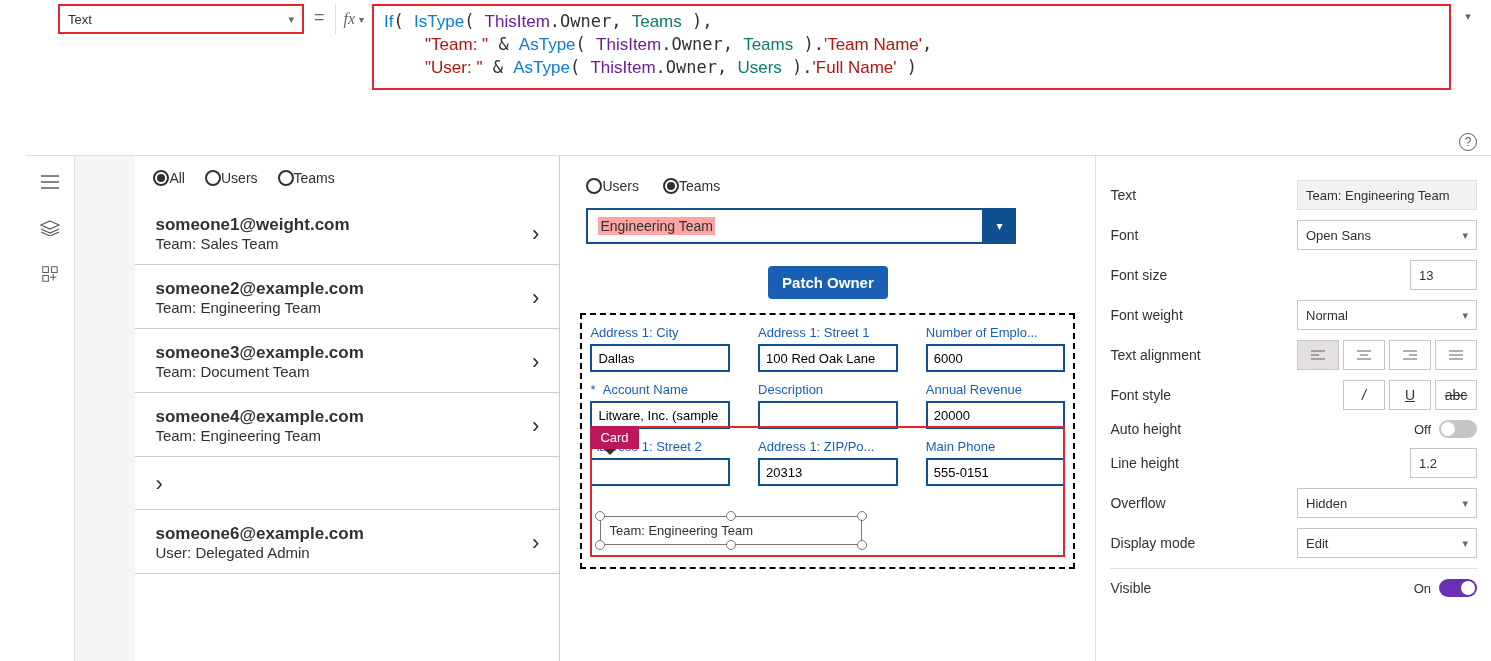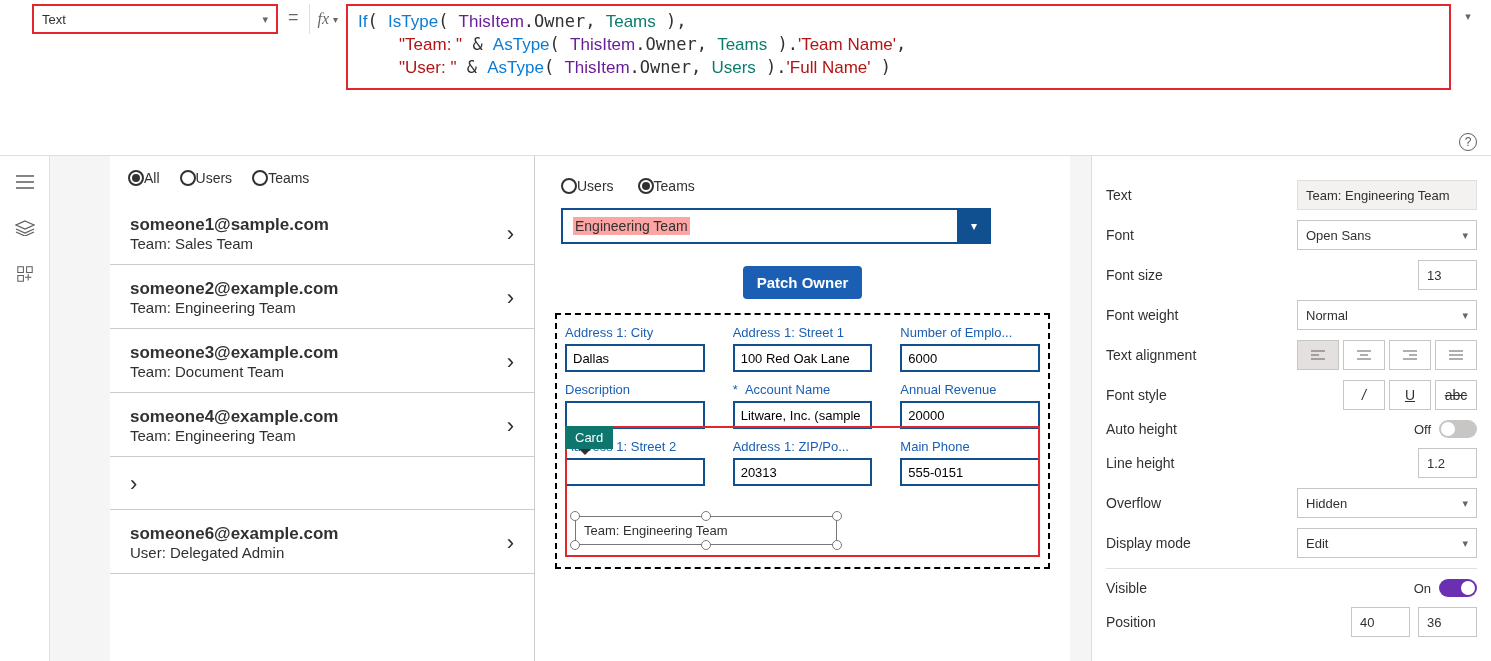--- a/index.html
+++ b/index.html
@@ -1,18 +1,18 @@
 <!DOCTYPE html>
 <html><head>
 <meta charset="utf-8">
 <style>
 * { box-sizing: border-box; margin: 0; padding: 0; font-family: "Segoe UI", sans-serif; }
 body { width: 1491px; height: 661px; background: #fff; font-size: 13px; color: #323130; overflow: hidden; }
 
-.shell { display: flex; flex-direction: column; height: 100%; }
+.shell { display: flex; flex-direction: column; height: 100%; padding-left: 26px; }
 
 
 .fbar { display: flex; align-items: flex-start; padding: 4px 6px 4px 32px; border-bottom: 1px solid #e1dfdd; }
 .prop-dd { width: 246px; height: 30px; border: 2px solid #e3262d; background: #fff; display: flex; align-items: center; padding: 0 8px; position: relative; }
 .prop-dd .chev { position: absolute; right: 8px; font-size: 11px; color: #666; }
 .eq { margin: 0 10px; font-size: 18px; color: #666; padding-top: 3px; }
 .fx-ico { font-style: italic; font-family: serif; font-size: 16px; color: #666; }
 .fx-wrap { display: flex; align-items: center; border-left: 1px solid #e1dfdd; padding: 0 8px; height: 30px; }
 .fx-wrap .chev { font-size: 10px; color: #666; margin-left: 4px; }
 .formula { flex: 1; border: 2px solid #e3262d; background: #fff; padding: 4px 10px; font-family: Consolas, monospace; font-size: 17px; line-height: 22px; white-space: pre; min-height: 86px; }
@@ -53,34 +53,34 @@
 .combo .dd { width:34px; height:36px; background:#105090; position:absolute; right:-2px; top:-2px; display:flex;align-items:center;justify-content:center;color:#fff; font-size:12px;}
 .patchbtn { background:#1a5fb4; color:#fff; border:none; padding:8px 14px; font-size:15px; font-weight:600; border-radius:4px; margin: 22px auto 14px auto; display:block; }
 
 .formgrid { border:2px dashed #000; padding:10px 8px; display:grid; grid-template-columns: repeat(3, 1fr); gap: 10px 28px; position:relative;}
 .ffield { display:flex; flex-direction:column; gap:4px; }
 .ffield label { font-size:13px; color:#1a5fb4; font-weight:500; white-space:nowrap; overflow:hidden; text-overflow:ellipsis; }
 .ffield .star { color:#1a5fb4; }
 .ffield input { border:2px solid #105090; height:28px; padding:0 6px; font-size:13px; width:100%; }
 
 .card-sel { grid-column: 1 / span 3; position:relative; border:2px solid #e3262d; padding:28px 8px 10px 8px; margin-top:-70px; z-index:3;}
-.card-label { position:absolute; top:-2px; left:-2px; background:#0f766e; color:#fff; padding:4px 10px; font-size:13px;}
+.card-label { position:absolute; top:-2px; left:-2px; background:#be185d; color:#fff; padding:4px 10px; font-size:13px;}
 .card-label::after { content:""; position:absolute; left:14px; bottom:-6px; border:6px solid transparent; border-top-color:#323130; border-bottom:none;}
 .hsel { position:relative; border:1px solid #777; margin-top:12px; padding:6px 8px; width: 262px;}
 .hsel .h { position:absolute; width:10px;height:10px;border:1px solid #777;border-radius:50%;background:#fff;}
 .hsel .h.nw{top:-6px;left:-6px}.hsel .h.ne{top:-6px;right:-6px}.hsel .h.sw{bottom:-6px;left:-6px}.hsel .h.se{bottom:-6px;right:-6px}
 .hsel .h.n{top:-6px;left:50%;margin-left:-5px}.hsel .h.s{bottom:-6px;left:50%;margin-left:-5px}
 
 
 .prp { width: 400px; border-left: 1px solid #e1dfdd; padding: 14px 14px; overflow-y:auto;}
 .prow { display:flex; align-items:center; justify-content:space-between; margin:10px 0; font-size:14px;}
 .prow .lab { color:#323130; }
 .pval { border:1px solid #c8c6c4; background:#fff; height:30px; padding:0 8px; font-size:13px; width:180px; display:flex; align-items:center; justify-content:space-between;}
 .pval.ro { background:#f3f2f1; border-color:#e1dfdd; }
-.pval.sm { width:59px; }
+.pval.sm { width:67px; }
 .seg { display:flex; gap:4px;}
 .seg .b { width:42px; height:30px; border:1px solid #c8c6c4; display:flex;align-items:center;justify-content:center; font-size:14px;}
 .seg .b.sel { background:#e5e0e0; }
 .toggle { width:38px;height:18px;border-radius:10px;background:#c8c6c4;position:relative;}
 .toggle::after{content:"";position:absolute;width:14px;height:14px;border-radius:50%;background:#fff;top:2px;right:2px;}
 .toggle.on{background:#6b2fb3;}
 .toggle.on::after{right:2px;}
 .toggle.off::after{right:auto;left:2px;}
 .offrow { display:flex; align-items:center; gap:8px; font-size:13px;}
 .chev{font-size:11px;color:#666;}
@@ -138,21 +138,21 @@
                 <span>Users</span>
               </span>
             <span class="radio">
                 <span class="rcircle"></span>
                 <span>Teams</span>
               </span>
           </div>
           <div class="gal-scroll">
             <div class="gitem">
                 <div class="txt">
-                  <div class="l1">someone1@sample.com</div>
+                  <div class="l1">someone1@weight.com</div>
                   <div class="l2">Team: Sales Team</div>
                 </div>
                 <div class="arr">›</div>
               </div>
             <div class="gitem">
                 <div class="txt">
                   <div class="l1">someone2@example.com</div>
                   <div class="l2">Team: Engineering Team</div>
                 </div>
                 <div class="arr">›</div>
@@ -209,26 +209,26 @@
               </div>
             <div class="ffield">
                 <label>Address 1: Street 1</label>
                 <input value="100 Red Oak Lane" style="">
               </div>
             <div class="ffield">
                 <label>Number of Emplo...</label>
                 <input value="6000" style="">
               </div>
             <div class="ffield">
+                <label><span class="star">*</span>&nbsp;&nbsp;<span>Account Name</span></label>
+                <input value="Litware, Inc. (sample" style="">
+              </div>
+            <div class="ffield">
                 <label>Description</label>
                 <input value="" style="">
-              </div>
-            <div class="ffield">
-                <label><span class="star">*</span>&nbsp;&nbsp;<span>Account Name</span></label>
-                <input value="Litware, Inc. (sample" style="">
               </div>
             <div class="ffield">
                 <label>Annual Revenue</label>
                 <input value="20000" style="">
               </div>
             <div class="ffield">
                 <label>Address 1: Street 2</label>
                 <input value="" style="">
               </div>
             <div class="ffield">
@@ -347,26 +347,15 @@
           </div>
         </div>
       <div style="border-top:1px solid #e1dfdd;margin:8px 0"></div>
       <div class="prow">
           <span class="lab">Visible</span>
         <div class="offrow">
             <span>On</span>
             <div class="toggle on"></div>
           </div>
       </div>
-      <div class="prow">
-          <span class="lab">Position</span>
-        <div class="poswrap">
-          <div class="pval sm">
-              <span>40</span>
-            </div>
-          <div class="pval sm">
-              <span>36</span>
-            </div>
-        </div>
-      </div>
     </div>
   </div>
 </div>
 
 </body></html>

